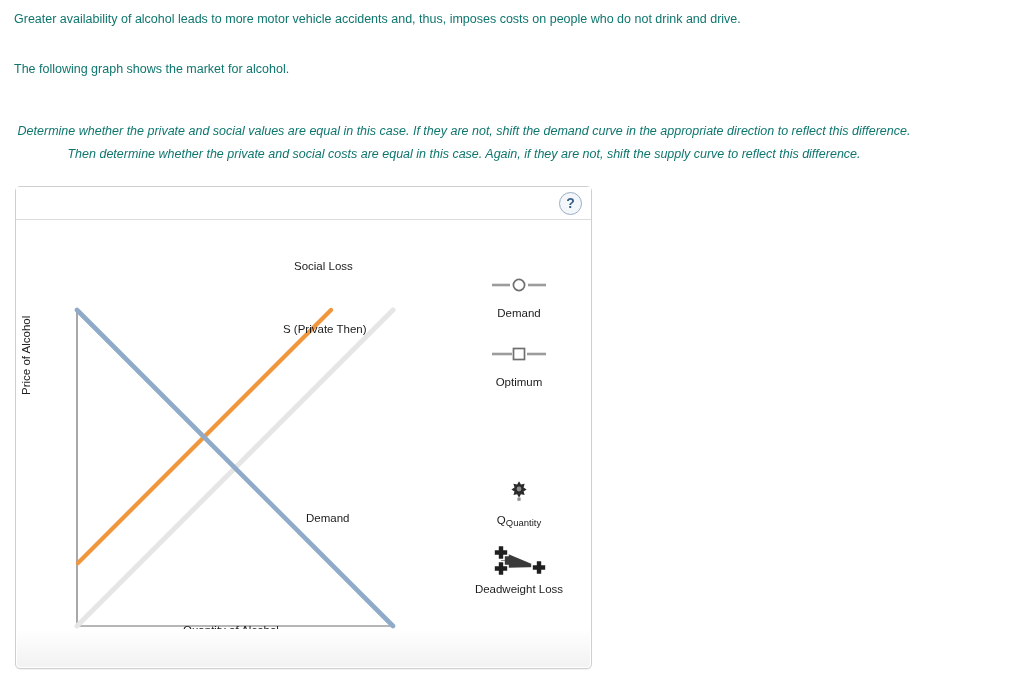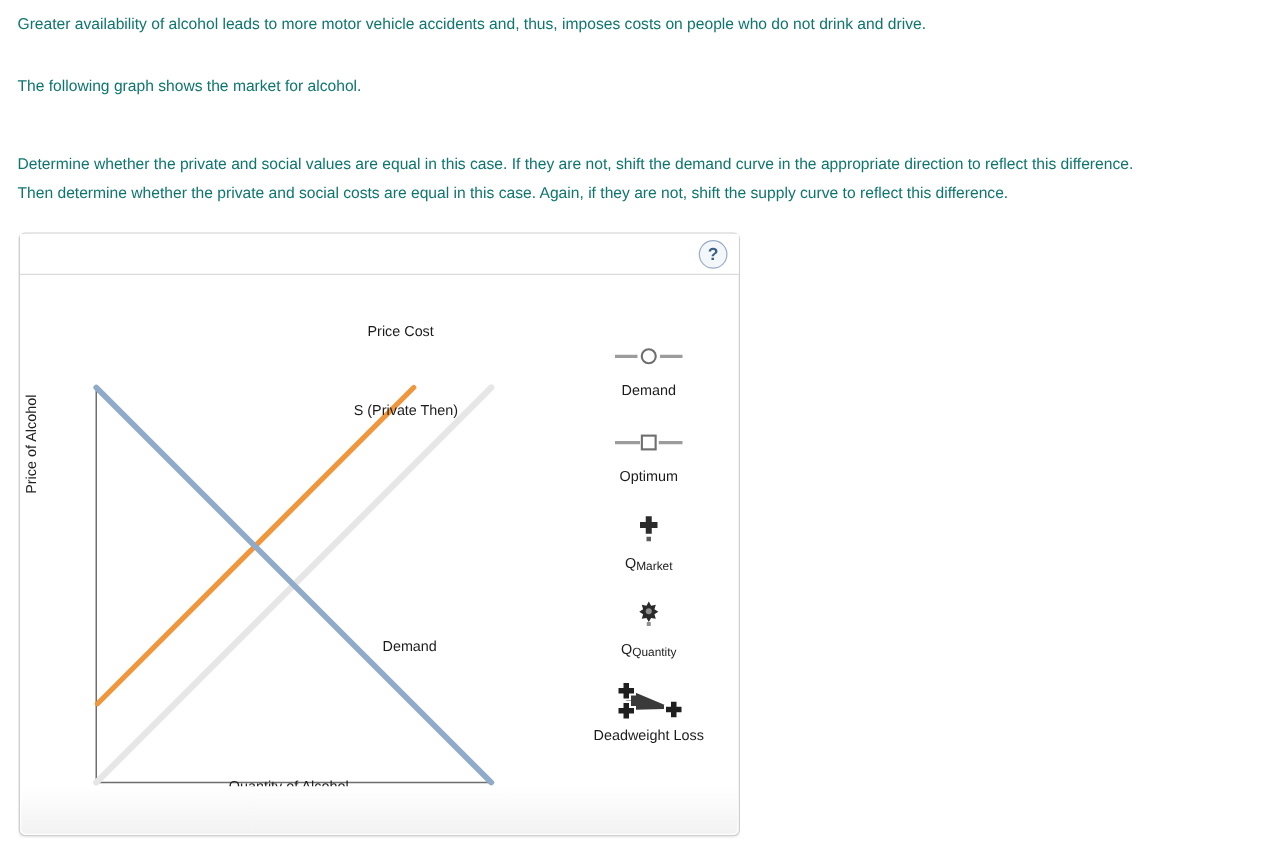--- a/index.html
+++ b/index.html
@@ -24,23 +24,25 @@
     width: 995px;
   }
   .para {
     font-size: 12.5px;
     line-height: 22px;
     color: #0f766e;
   }
   .para.p1 { margin: 0 0 0 0; }
   .para.p2 { margin: 28px 0 0 0; }
   .para.italic {
+    font-style: italic;
     margin: 40px 0 0 0;
     width: 900px;
     line-height: 23px;
+    text-align: center;
   }
 
   
   #graph-panel {
     position: absolute;
     left: 15px;
     top: 186px;
     width: 577px;
     height: 483px;
     border: 1px solid #cfcfcf;
@@ -184,21 +186,21 @@
       <line x1="61" y1="406" x2="377" y2="90" stroke="#e6e6e6" stroke-width="5" stroke-linecap="round"></line>
 
       <line x1="62" y1="343" x2="315" y2="90" stroke="#f0963c" stroke-width="4.2" stroke-linecap="round"></line>
 
       <line x1="61" y1="90" x2="377" y2="406" stroke="#8fabc9" stroke-width="4.6" stroke-linecap="round"></line>
     </svg>
 
     <div class="axis-title" id="y-axis-title">Price of Alcohol</div>
     <div class="axis-title" id="x-axis-title">Quantity of Alcohol</div>
 
-    <div class="curve-label" id="label-social-cost">Price Cost</div>
+    <div class="curve-label" id="label-social-cost">Social Loss</div>
     <div class="curve-label" id="label-private-cost">S (Private Then)</div>
     <div class="curve-label" id="label-demand-curve">Demand</div>
   </div>
 
   <div id="tool-palette">
 
     <div class="tool" id="tool-demand">
       <div class="tool-glyph">
         <svg width="58" height="16" viewBox="0 0 58 16">
           <line x1="2" y1="8" x2="20" y2="8" stroke="#9c9c9c" stroke-width="2.6"></line>
@@ -213,31 +215,20 @@
       <div class="tool-glyph">
         <svg width="58" height="16" viewBox="0 0 58 16">
           <line x1="2" y1="8" x2="22" y2="8" stroke="#9c9c9c" stroke-width="2.6"></line>
           <line x1="37" y1="8" x2="56" y2="8" stroke="#9c9c9c" stroke-width="2.6"></line>
           <rect x="23.5" y="2.5" width="11" height="11" fill="#ffffff" stroke="#6f6f6f" stroke-width="1.7"></rect>
         </svg>
       </div>
       <div class="tool-label">Optimum</div>
     </div>
 
-    <div class="tool" id="tool-qmarket">
-      <div class="tool-glyph">
-        <svg width="26" height="26" viewBox="0 0 26 26">
-          <path d="M10.6 3 h4.8 v4.6 h4.6 v4.8 h-4.6 v4.6 h-4.8 v-4.6 h-4.6 v-4.8 h4.6 z" fill="#2b2b2b"></path>
-          <rect x="11.2" y="19.4" width="3.6" height="3.6" fill="#5a5a5a"></rect>
-        </svg>
-      </div>
-      <div class="tool-label">
-        <span>Q</span><sub>Market</sub>
-      </div>
-    </div>
 
     <div class="tool" id="tool-qoptimum">
       <div class="tool-glyph">
         <svg width="26" height="26" viewBox="0 0 26 26">
           <path d="M13 1.6 L15.6 6.2 L20.8 5.2 L19.3 10.2 L23.6 13 L19.3 15.8 L20.8 20.8 L15.6 19.8 L13 24.4 L10.4 19.8 L5.2 20.8 L6.7 15.8 L2.4 13 L6.7 10.2 L5.2 5.2 L10.4 6.2 Z" fill="#2b2b2b" transform="scale(0.72) translate(5.1,1.5)"></path>
           <circle cx="13" cy="10" r="2.4" fill="#8f8f8f"></circle>
           <rect x="11.4" y="18.6" width="3.2" height="3.2" fill="#8f8f8f"></rect>
         </svg>
       </div>
       <div class="tool-label">

